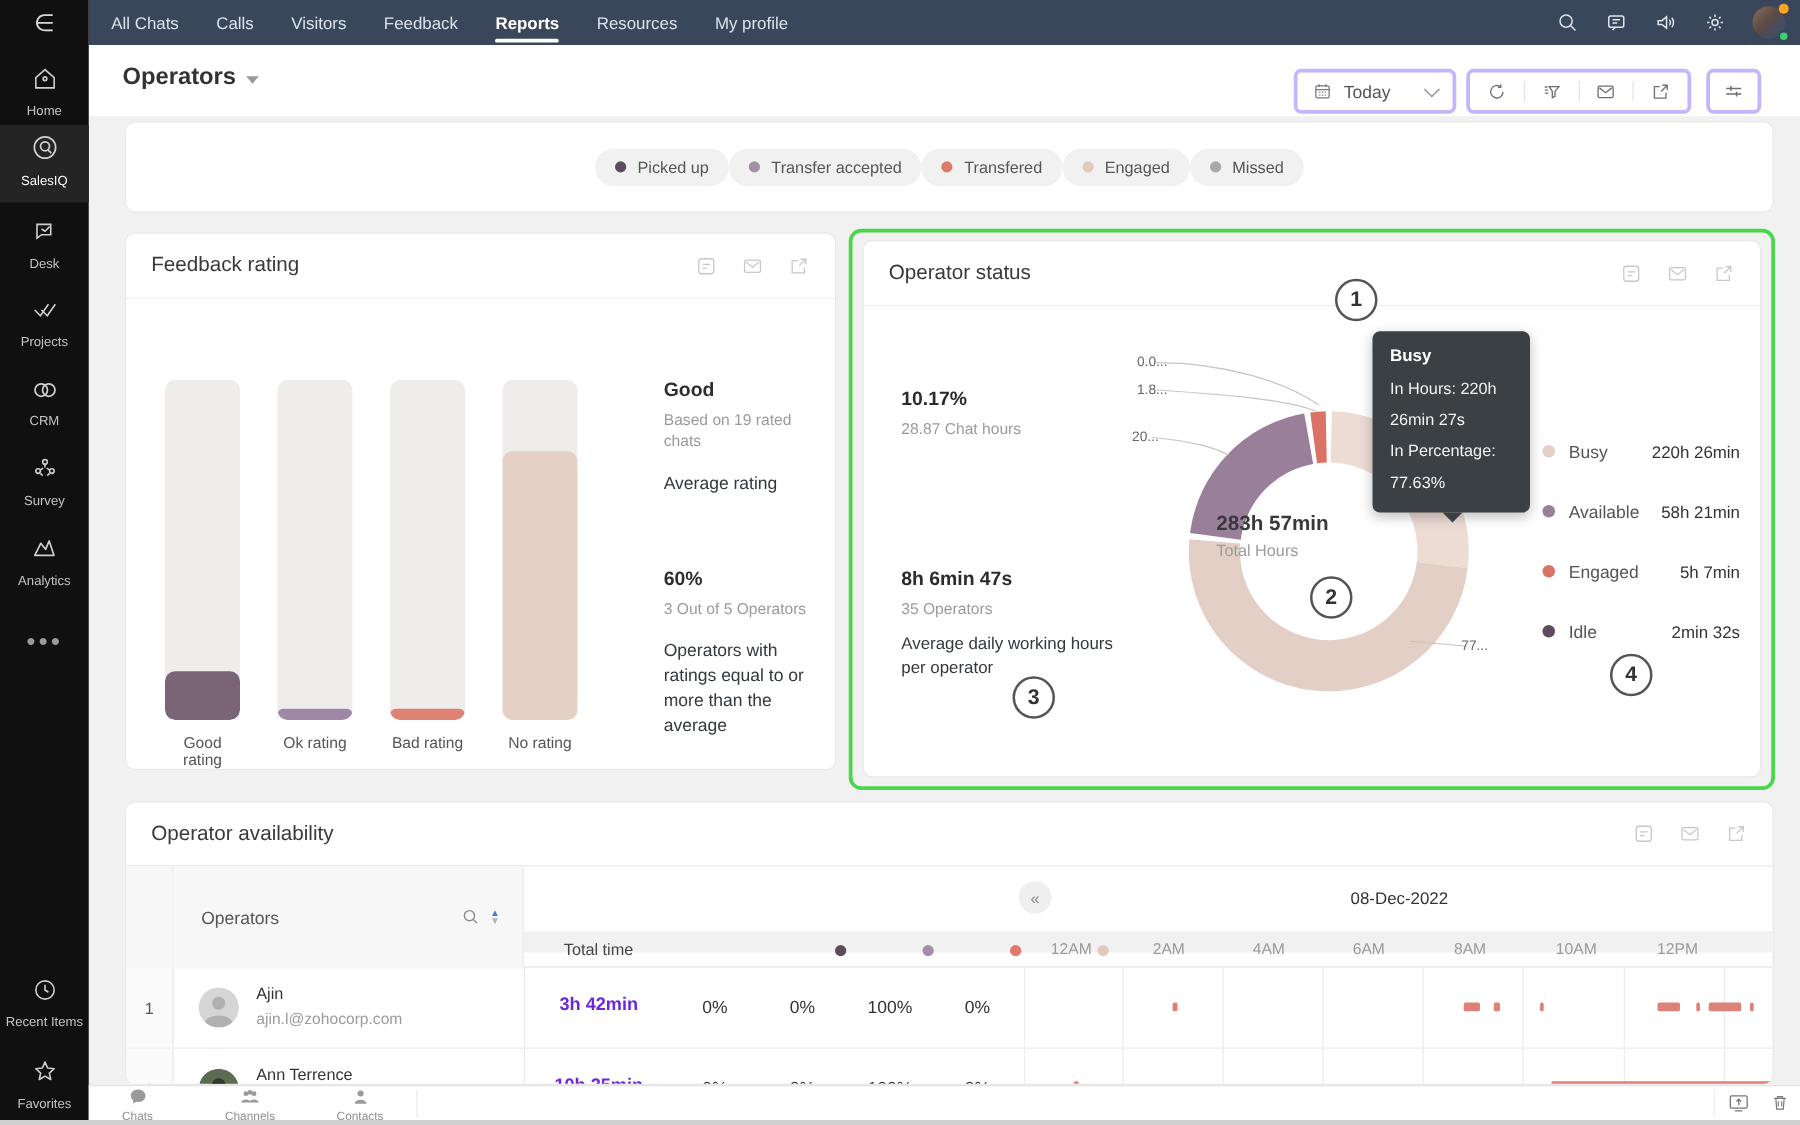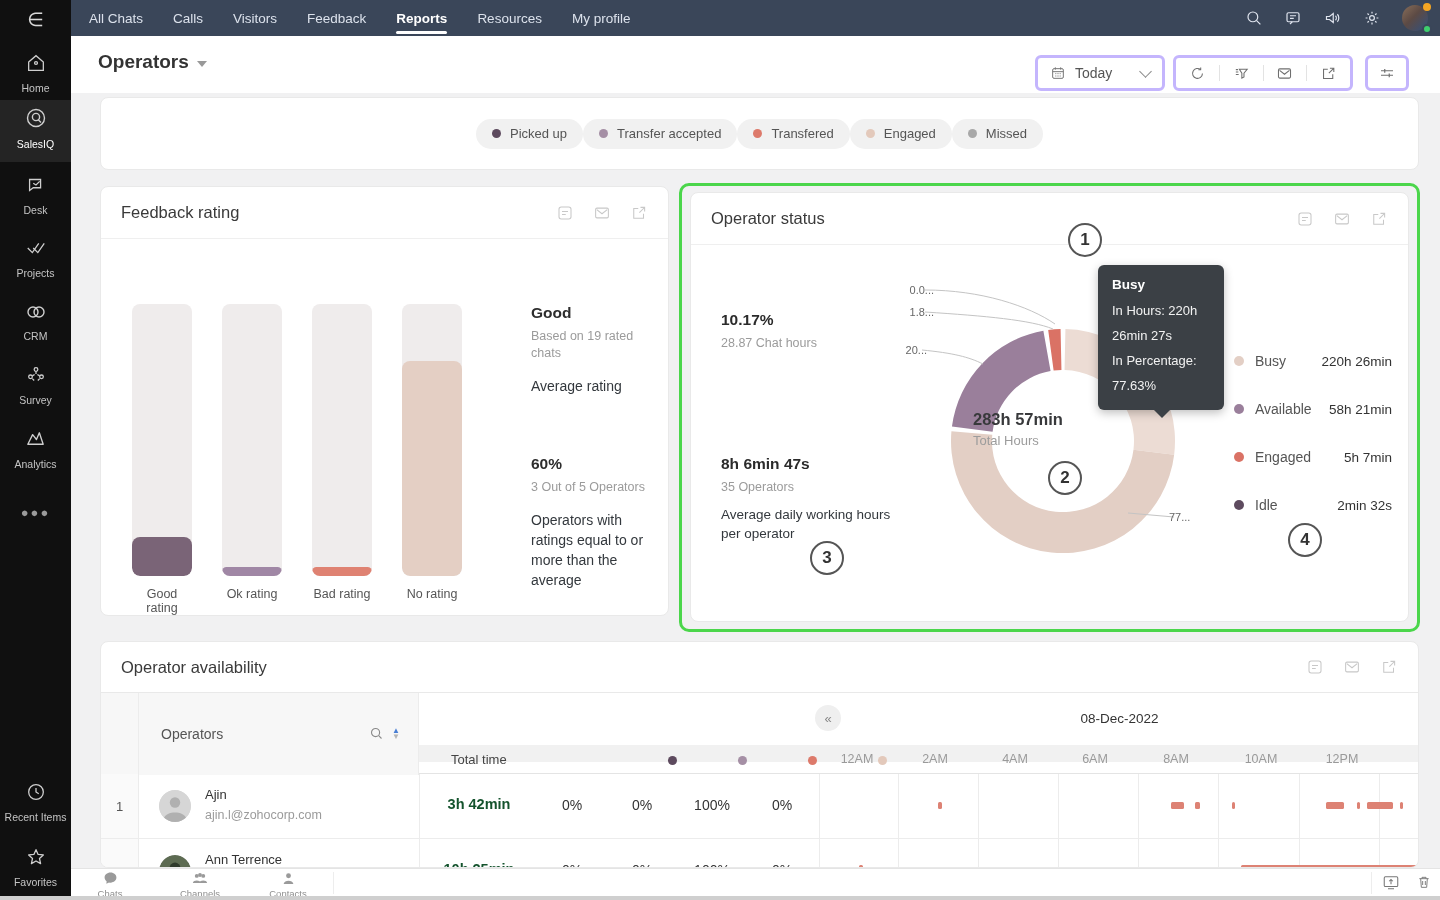--- a/index.html
+++ b/index.html
@@ -110,21 +110,21 @@
   .collapse-btn { position:absolute; left:-4px; top:12px; width:26px; height:26px; border-radius:50%; background:#efefef; color:#888; font-size:13px; display:flex; align-items:center; justify-content:center; cursor:pointer; z-index:3; }
   .time-lab { position:absolute; top:7px; transform:translateX(-50%); font-size:12.5px; color:#9a9a9a; }
 
   .tbl-row { position:absolute; left:0; width:1319px; height:65px; border-bottom:1px solid #ececec; }
   .row-num { position:absolute; left:0; top:0; width:38px; height:100%; background:#fafafa; border-right:1px solid #ececec; display:flex; align-items:center; justify-content:center; font-size:13px; color:#555; }
   .row-avatar { position:absolute; left:58px; top:16px; width:32px; height:32px; border-radius:50%; overflow:hidden; background:#d9d9d9; }
   .row-avatar svg { display:block; }
   .row-name { position:absolute; left:104px; top:13px; font-size:13px; color:#333; }
   .row-email { position:absolute; left:104px; top:34px; font-size:12.5px; color:#9b9b9b; }
   .row-opssep { position:absolute; left:318px; top:0; width:1px; height:100%; background:#ececec; }
-  .row-total { position:absolute; left:338px; top:22px; width:80px; text-align:center; font-size:14.5px; font-weight:600; color:#14532d; }
+  .row-total { position:absolute; left:338px; top:22px; width:80px; text-align:center; font-size:14.5px; font-weight:600; color:#6d28d9; }
   .row-val { position:absolute; top:23px; width:44px; text-align:center; font-size:14px; color:#333; }
   .row-timeline { position:absolute; left:718px; top:0; width:601px; height:100%; overflow:hidden; }
   .gridline { position:absolute; top:0; width:1px; height:100%; background:#ececec; }
   .tl-mark { position:absolute; height:7px; border-radius:1.5px; background:#dd8274; }
 
   
   #chatbar { position:absolute; left:71px; top:868px; width:1369px; height:28px; background:#fff; border-top:1px solid #e4e4e4; z-index:30; }
   .cb-tab { position:absolute; top:2px; width:60px; text-align:center; color:#8a8a8a; cursor:pointer; }
   .cb-tab svg { fill:#9a9a9a; stroke:none; }
   .cb-tab .cb-lab { display:block; font-size:9.5px; margin-top:-1px; color:#8f8f8f; }

